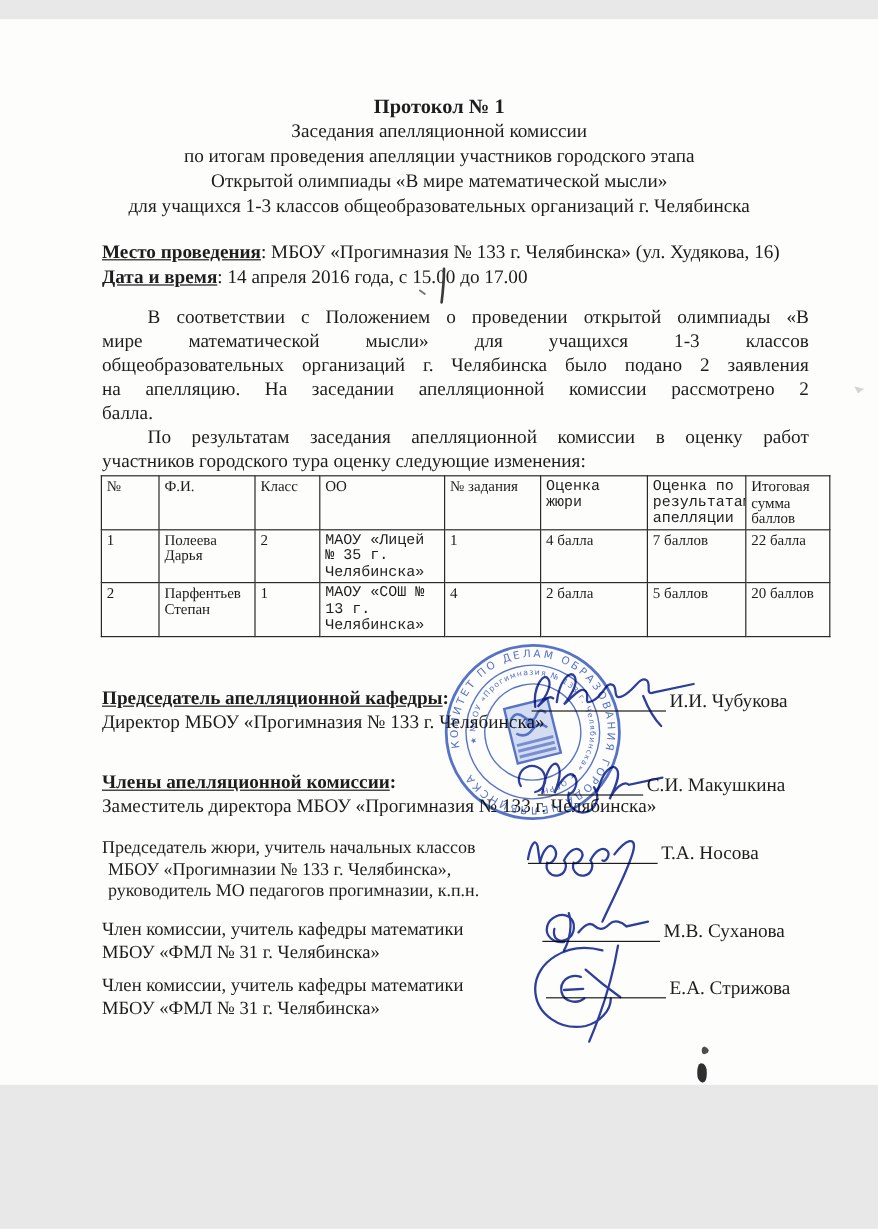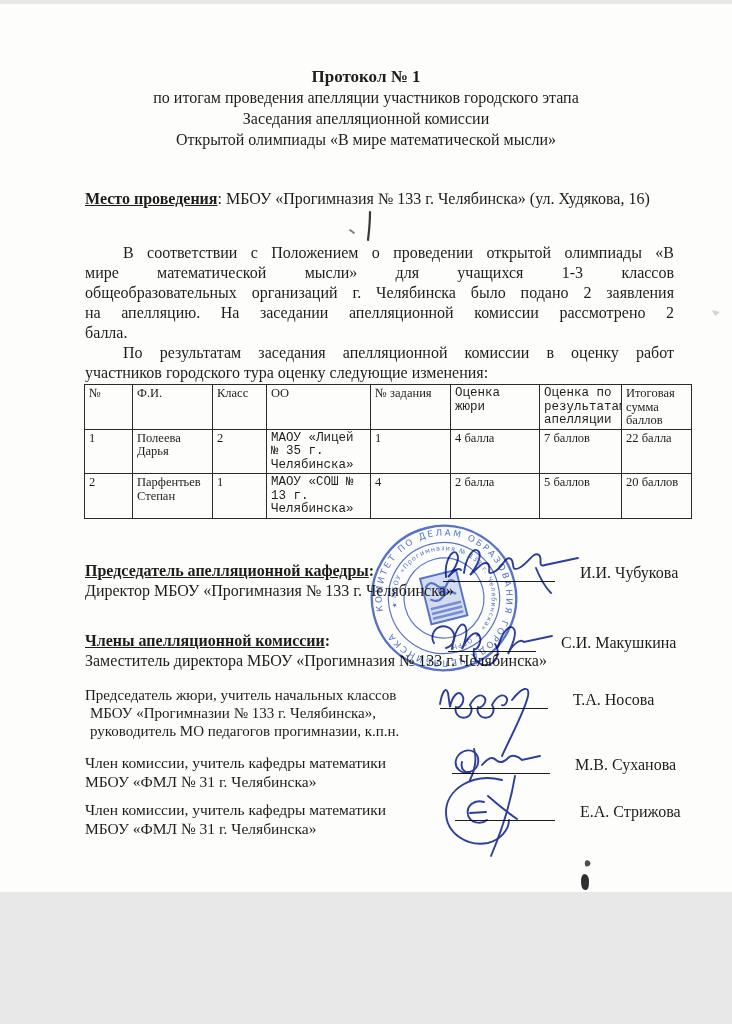--- a/index.html
+++ b/index.html
@@ -1,17 +1,17 @@
 <!DOCTYPE html>
 <html><head>
 <meta charset="utf-8">
 <style>
   html,body { margin:0; padding:0; background:#e8e8e8; }
   .page {
-    position:relative; width:732px; height:888px; margin:4px auto;
+    position:relative; width:732px; height:888px; margin:16px auto;
     background:#fdfdfc; overflow:hidden;
     font-family:"Liberation Serif","DejaVu Serif",serif;
     color:#1d1d1d;
   }
   .abs { position:absolute; }
 
   
   .head-block { left:66px; top:62px; width:600px; text-align:center; line-height:21px; font-size:16px; }
   .doc-title { font-weight:bold; font-size:17px; }
 
@@ -31,42 +31,44 @@
   .res-table th,.res-table td { border:1.2px solid #2a2a2a; vertical-align:top; padding:2px 4px 1px 4px;
                font-weight:normal; text-align:left; overflow:hidden; }
   .res-table thead th { height:36px; }
   .res-table tbody td { height:40px; }
   .jst { text-align:justify;font-family:Liberation Mono, monospace; }
 
   
   .sig-text { font-size:16px; line-height:20px; }
   .small2 { font-size:15px; line-height:18px;font-family:Liberation Serif, serif; }
   .small3 { font-size:15.5px; line-height:18.5px; }
-  .sig-row { display:flex; align-items:flex-end; font-size:16px; white-space:nowrap;gap:22px; }
+  .sig-row { display:flex; font-size:16px; white-space:nowrap; }
   .sig-rule { display:inline-block; border-bottom:1.4px solid #1d1d1d; height:16px; }
   .sig-name { margin-left:3px; }
 
   .stamp { mix-blend-mode:multiply; opacity:.9; }
   .sig-svg { mix-blend-mode:multiply; }
   svg { display:block; overflow:visible; }
 </style>
 </head>
 <body>
 
 <div class="page">
 
   <div class="abs head-block">
     <div class="doc-title">Протокол № 1</div>
+    <div>Заседания апелляционной комиссии</div>
     <div>по итогам проведения апелляции участников городского этапа</div>
-    <div>Заседания апелляционной комиссии</div>
     <div>Открытой олимпиады «В мире математической мысли»</div>
+    <div>для учащихся 1-3 классов общеобразовательных организаций г. Челябинска</div>
   </div>
 
   <div class="abs meta-block">
     <div><span class="lbl">Место проведения</span><span>: МБОУ «Прогимназия № 133 г. Челябинска» (ул. Худякова, 16)</span></div>
+    <div><span class="lbl">Дата и время</span><span>: 14 апреля 2016 года, с 15.00 до 17.00</span></div>
   </div>
 
   <div class="abs body-block">
     <div class="jline indent">В соответствии с Положением о проведении открытой олимпиады «В</div>
     <div class="jline">мире математической мысли» для учащихся 1-3 классов</div>
     <div class="jline">общеобразовательных организаций г. Челябинска было подано 2 заявления</div>
     <div class="jline">на апелляцию. На заседании апелляционной комиссии рассмотрено 2</div>
     <div class="jlast">балла.</div>
     <div class="jline indent">По результатам заседания апелляционной комиссии в оценку работ</div>
     <div class="jlast">участников городского тура оценку следующие изменения:</div>

